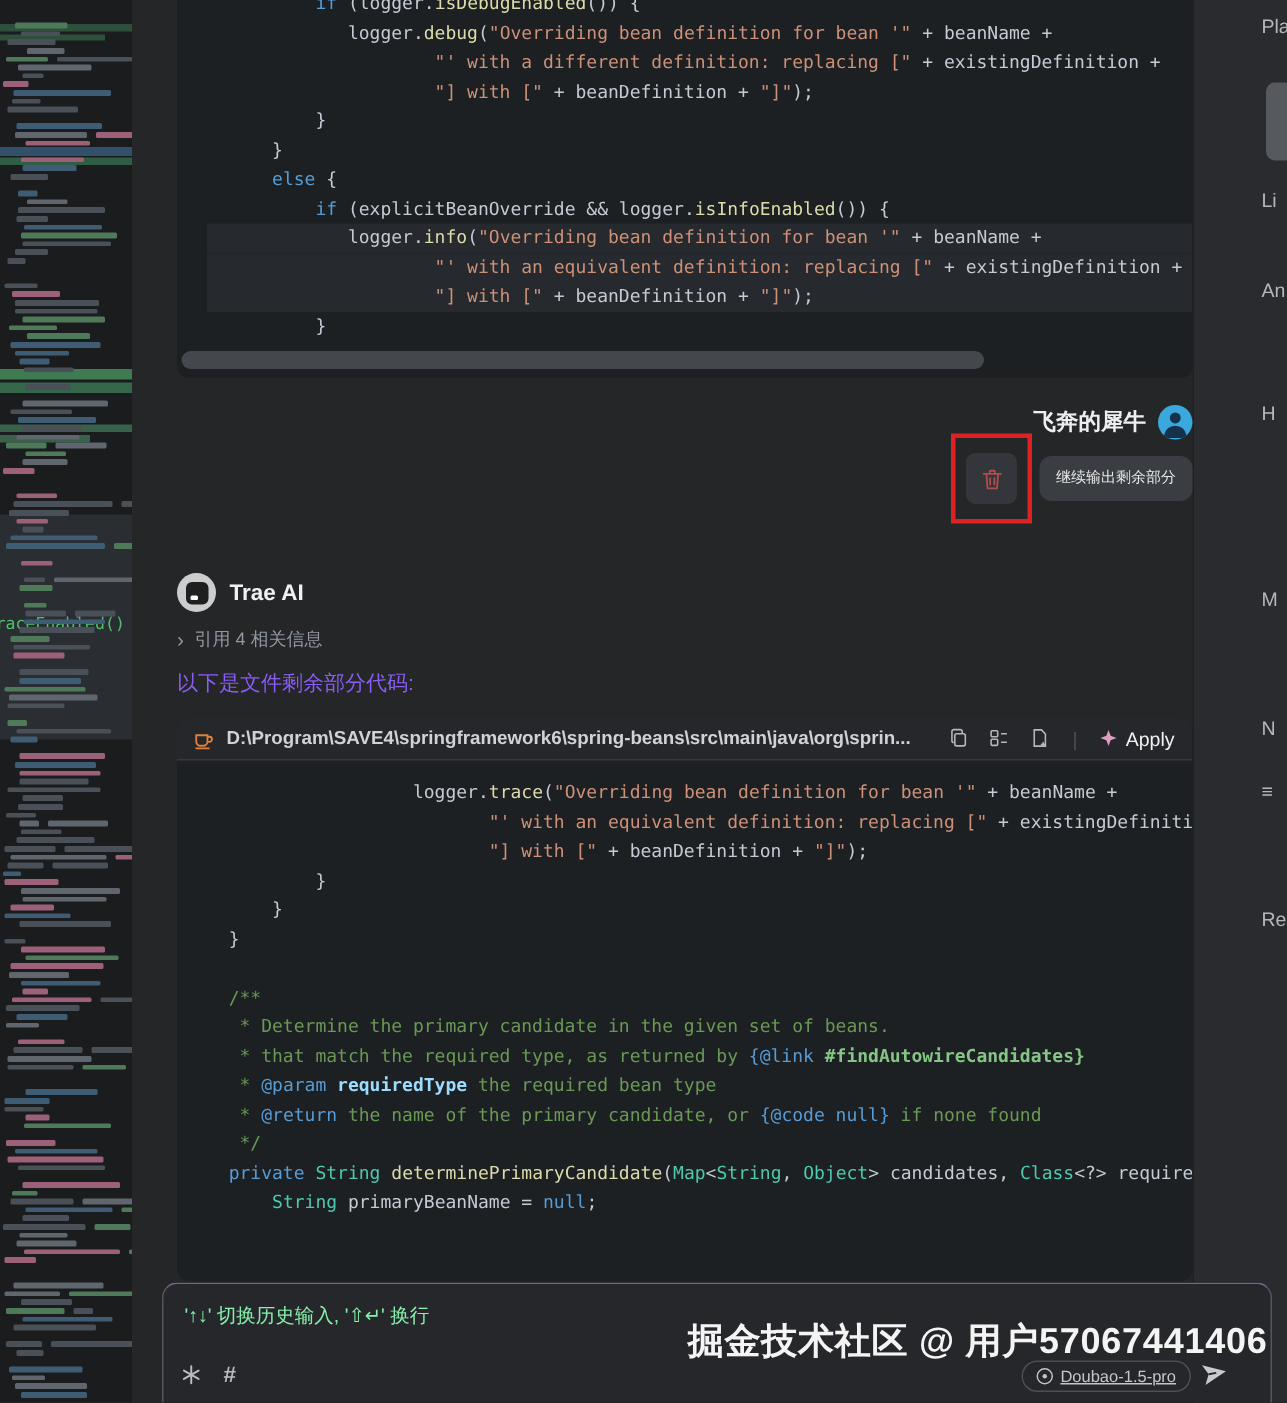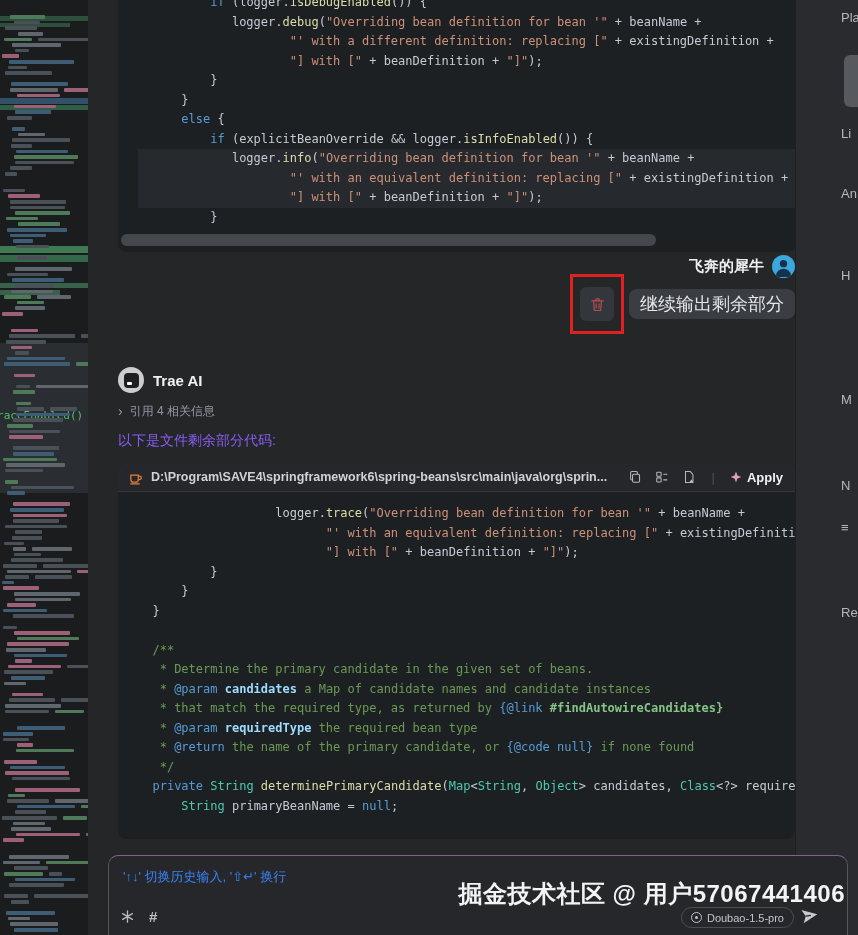--- a/index.html
+++ b/index.html
@@ -30,56 +30,56 @@
         line-height:19.5px;overflow:hidden;}
   .code-line{white-space:pre;min-height:19.5px;}
   .code-line.hl{background:#26292d;}
   .tk-k{color:#569cd6;} .tk-m{color:#dcdcaa;} .tk-v{color:#c4cbd4;} .tk-p{color:#c4cbd4;}
   .tk-s{color:#ce9178;} .tk-c{color:#6a9955;} .tk-t{color:#569cd6;}
   .tk-pn{color:#9cdcfe;font-weight:bold;} .tk-cb{color:#85c585;font-weight:bold;}
   .tk-ty{color:#4ec9b0;}
   .hscroll{position:absolute;left:3px;bottom:6px;width:535px;height:12px;border-radius:6px;background:#44474c;}
 
   
-  .user-row{margin-top:2px;display:flex;justify-content:flex-end;align-items:center;gap:8px;height:24px;}
+  .user-row{margin-top:17px;display:flex;justify-content:flex-end;align-items:center;gap:8px;height:24px;}
   .user-name{font-size:15px;font-weight:600;color:#eceef0;}
   .avatar{width:23px;height:23px;border-radius:50%;background:#3aa8dc;overflow:hidden;flex:0 0 auto;}
   .action-row{margin-top:-4px;display:flex;justify-content:flex-end;align-items:center;gap:5px;}
   .red-box{width:54px;height:60px;border:3px solid #e02121;display:flex;align-items:center;justify-content:center;box-sizing:border-box;}
   .trash-bg{width:34px;height:34px;border-radius:6px;background:#33363a;display:flex;align-items:center;justify-content:center;}
-  .bubble{background:#3a3d41;border-radius:8px;padding:7px 11px;font-size:18px;color:#e6e7e9;height:16px;line-height:16px;}
+  .bubble{background:#3a3d41;border-radius:8px;padding:7px 11px;font-size:10px;color:#e6e7e9;height:16px;line-height:16px;}
 
   
   .trae-row{margin:33px 0 0 30px;display:flex;align-items:center;gap:9px;height:26px;}
   .trae-logo{width:26px;height:26px;border-radius:50%;background:#cbcdcf;position:relative;flex:0 0 auto;}
   .trae-logo .sq{position:absolute;left:5.5px;top:5.5px;width:15px;height:15px;border-radius:4px;background:#1f1f1f;}
   .trae-logo .dash{position:absolute;left:9px;top:15px;width:5px;height:2.5px;background:#fff;border-radius:1px;}
   .trae-name{font-size:15px;font-weight:700;color:#f0f1f3;}
   .ref-row{margin:10px 0 0 30px;display:flex;align-items:center;gap:7px;font-size:12px;color:#9298a2;height:16px;}
   .ref-chevron{font-size:14px;line-height:12px;}
   .intro{margin:13px 0 0 30px;font-size:14px;color:#8b5cf6;height:18px;}
 
   .cb2{margin:13px 0 0 30px;width:677px;height:376px;}
   .cb2-header{height:29px;background:#25272a;border-bottom:1px solid #35373b;display:flex;align-items:center;
               padding:0 12px 0 10px;gap:8px;box-sizing:border-box;}
   .file-path{font-size:12.5px;font-weight:600;color:#cfd3d8;white-space:nowrap;overflow:hidden;flex:1;}
   .hdr-icons{display:flex;align-items:center;gap:13px;}
   .hdr-icons svg{display:block;cursor:pointer;}
   .hdr-sep{color:#4d5055;font-size:13px;margin:0 2px;}
-  .apply-btn{display:flex;align-items:center;gap:5px;font-size:13px;font-weight:700;color:#f0f1f3;cursor:pointer;}
+  .apply-btn{display:flex;align-items:center;gap:5px;font-size:13px;font-weight:400;color:#f0f1f3;cursor:pointer;}
   .cb2 .code{padding-top:12px;}
 
   
   .input-box{position:absolute;left:108px;top:855px;width:740px;height:95px;box-sizing:border-box;
              background:#26272b;border:1px solid #54565b;border-top-color:#7e6190;border-radius:10px;z-index:5;}
-  .placeholder{position:absolute;left:14px;top:12px;font-size:13px;color:#3b82f6;}
+  .placeholder{position:absolute;left:14px;top:12px;font-size:13px;color:#86efac;}
   .ctx-icons{position:absolute;left:11px;top:52px;display:flex;align-items:center;gap:14px;}
   .hash{font-size:15px;font-weight:600;color:#b9bdc3;}
   .model-pill{position:absolute;right:53px;top:51px;height:21px;border:1px solid #4b4e53;border-radius:11px;
-              display:flex;align-items:center;gap:5px;padding:0 9px;font-size:11px;color:#c3c6cb;box-sizing:border-box;}
+              display:flex;align-items:center;gap:5px;padding:0 9px;font-size:11px;color:#c3c6cb;box-sizing:border-box;text-decoration:underline;}
   .pill-dot{width:11px;height:11px;border-radius:50%;border:1px solid #c0c3c8;position:relative;box-sizing:border-box;}
   .pill-dot:after{content:"";position:absolute;left:3px;top:3px;width:3px;height:3px;border-radius:50%;background:#c0c3c8;}
   .send{position:absolute;right:28px;top:50px;transform:rotate(-10deg);cursor:pointer;}
 
   .watermark{position:absolute;right:13px;top:878px;font-size:24px;font-weight:700;color:#f4f4f5;
              z-index:9;letter-spacing:0.5px;white-space:nowrap;}
 </style>
 </head>
 <body>
 
@@ -361,21 +361,20 @@
     <div class="code">
         <div class="code-line"><span>                   </span><span class="tk-v">logger</span><span class="tk-p">.</span><span class="tk-m">trace</span><span class="tk-p">(</span><span class="tk-s">"Overriding bean definition for bean '"</span><span class="tk-p"> + </span><span class="tk-v">beanName</span><span class="tk-p"> +</span></div>
         <div class="code-line"><span>                          </span><span class="tk-s">"' with an equivalent definition: replacing ["</span><span class="tk-p"> + </span><span class="tk-v">existingDefinition</span></div>
         <div class="code-line"><span>                          </span><span class="tk-s">"] with ["</span><span class="tk-p"> + </span><span class="tk-v">beanDefinition</span><span class="tk-p"> + </span><span class="tk-s">"]"</span><span class="tk-p">);</span></div>
         <div class="code-line"><span>          </span><span class="tk-p">}</span></div>
         <div class="code-line"><span>      </span><span class="tk-p">}</span></div>
         <div class="code-line"><span>  </span><span class="tk-p">}</span></div>
         <div class="code-line"><span></span></div>
         <div class="code-line"><span>  </span><span class="tk-c">/**</span></div>
         <div class="code-line"><span>  </span><span class="tk-c"> * Determine the primary candidate in the given set of beans.</span></div>
-        <div class="code-line"><span>  </span><span class="tk-c"> * </span><span class="tk-t">@param</span><span class="tk-pn"> candidates</span><span class="tk-c"> a Map of candidate names and candidate instances</span></div>
         <div class="code-line"><span>  </span><span class="tk-c"> * that match the required type, as returned by </span><span class="tk-t">{@link</span><span class="tk-cb"> #findAutowireCandidates}</span></div>
         <div class="code-line"><span>  </span><span class="tk-c"> * </span><span class="tk-t">@param</span><span class="tk-pn"> requiredType</span><span class="tk-c"> the required bean type</span></div>
         <div class="code-line"><span>  </span><span class="tk-c"> * </span><span class="tk-t">@return</span><span class="tk-c"> the name of the primary candidate, or </span><span class="tk-t">{@code null}</span><span class="tk-c"> if none found</span></div>
         <div class="code-line"><span>  </span><span class="tk-c"> */</span></div>
         <div class="code-line"><span>  </span><span class="tk-k">private</span><span class="tk-p"> </span><span class="tk-ty">String</span><span class="tk-p"> </span><span class="tk-m">determinePrimaryCandidate</span><span class="tk-p">(</span><span class="tk-ty">Map</span><span class="tk-p">&lt;</span><span class="tk-ty">String</span><span class="tk-p">, </span><span class="tk-ty">Object</span><span class="tk-p">&gt; </span><span class="tk-v">candidates</span><span class="tk-p">, </span><span class="tk-ty">Class</span><span class="tk-p">&lt;?&gt; </span><span class="tk-v">requiredType</span></div>
         <div class="code-line"><span>      </span><span class="tk-ty">String</span><span class="tk-p"> </span><span class="tk-v">primaryBeanName</span><span class="tk-p"> = </span><span class="tk-k">null</span><span class="tk-p">;</span></div>
       </div>
   </div>
 </div>
 

